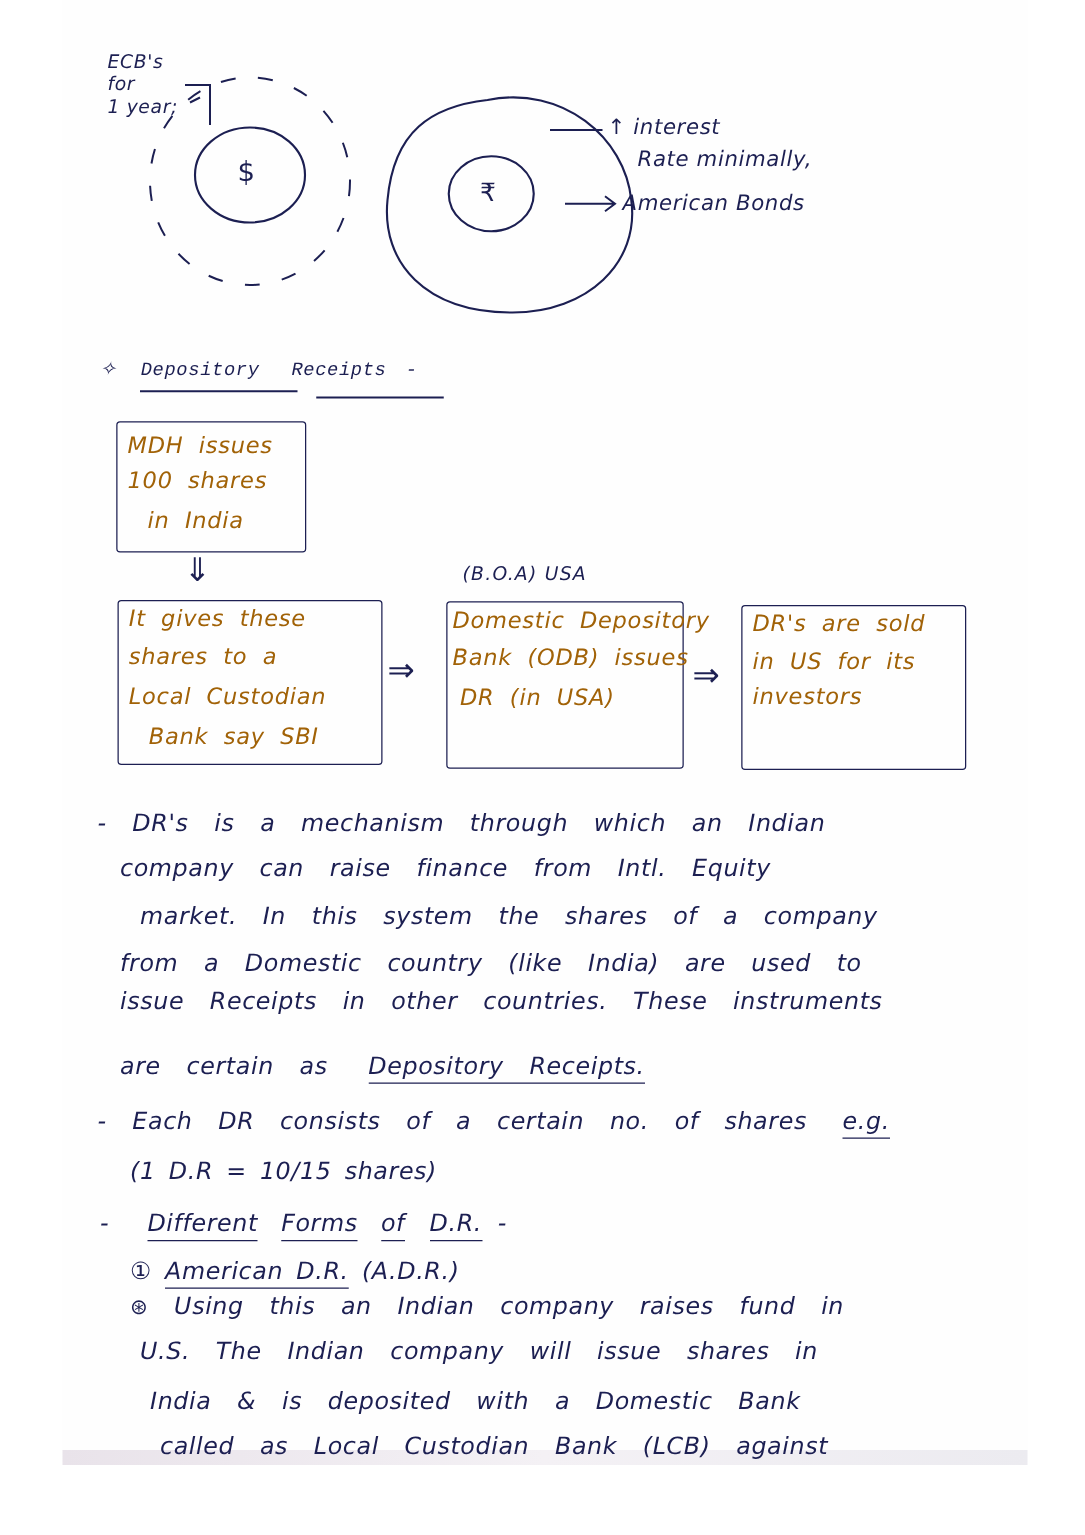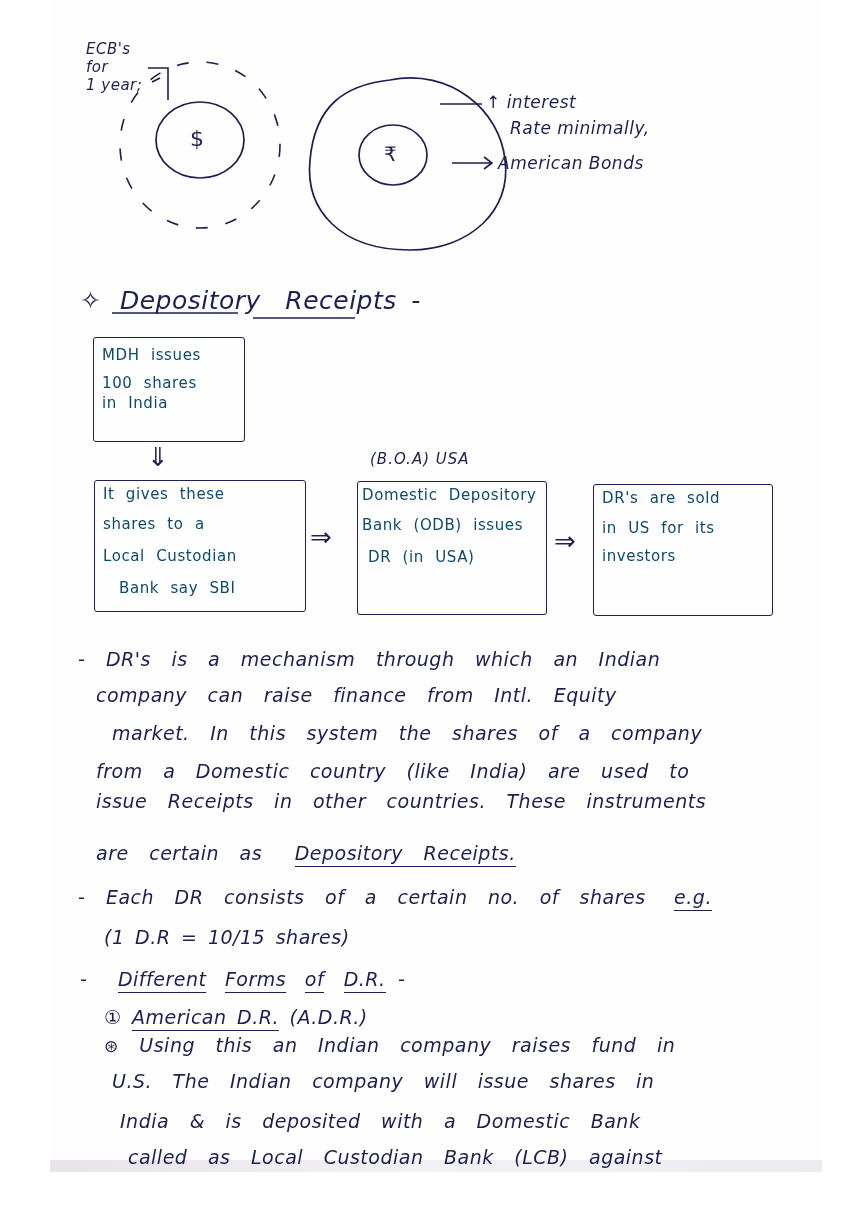--- a/index.html
+++ b/index.html
@@ -8,21 +8,21 @@
   .page{position:absolute;left:50px;top:0;width:772px;height:1170px;background:#fefefe;}
   .page-shadow{position:absolute;left:50px;top:1160px;width:772px;height:12px;
        background:linear-gradient(90deg,#e9e3ea 0%,#f4f1f5 50%,#ecebf0 100%);}
   .hw{position:absolute;font-family:"DejaVu Sans",sans-serif;color:#1c1f52;
       font-style:italic;letter-spacing:0.5px;white-space:nowrap;}
   .small{font-size:15px;}
   .mid{font-size:17px;}
   .line{font-size:19px;word-spacing:14px;}
   .u{border-bottom:1.6px solid #1c1f52;padding-bottom:2px;}
   .box{position:absolute;border:1.8px solid #1c1f52;border-radius:3px;}
-  .box .t{position:absolute;left:8px;font-size:15px;color:#0c4a6e;
+  .box .t{position:absolute;left:8px;font-size:18px;font-style:italic;color:#a16207;
           white-space:nowrap;letter-spacing:0.6px;word-spacing:6px;}
   .arrow{position:absolute;font-size:26px;color:#1c1f52;font-style:normal;}
   svg{position:absolute;left:0;top:0;}
 </style>
 </head>
 <body>
 
 <div class="page"></div>
 <div class="page-shadow"></div>
 
@@ -50,31 +50,31 @@
   <div>ECB's</div>
   <div>for</div>
   <div>1 year;</div>
 </div>
 <div class="hw" style="left:190px;top:126px;font-size:22px;font-style:normal;">$</div>
 <div class="hw" style="left:384px;top:142px;font-size:20px;font-style:normal;">₹</div>
 <div class="hw mid" style="left:486px;top:92px;">↑ interest</div>
 <div class="hw mid" style="left:510px;top:118px;">Rate minimally,</div>
 <div class="hw mid" style="left:498px;top:153px;">American Bonds</div>
 
-<div class="hw" style="left:80px;top:286px;font-size:25px;">
+<div class="hw" style="left:80px;top:286px;font-size:15px;font-family:Liberation Mono, monospace;">
   <span>✧</span>
   <span style="margin-left:10px;">Depository</span>
   <span style="margin-left:16px;">Receipts</span>
   <span style="margin-left:6px;">-</span>
 </div>
 
 <div class="box" style="left:93px;top:337px;width:150px;height:103px;">
   <div class="t" style="top:8px;">MDH  issues</div>
   <div class="t" style="top:36px;">100  shares</div>
-  <div class="t" style="top:56px;">in  India</div>
+  <div class="t" style="top:68px;margin-left:16px;">in  India</div>
 </div>
 <div class="arrow" style="left:147px;top:442px;">⇓</div>
 
 <div class="box" style="left:94px;top:480px;width:210px;height:130px;">
   <div class="t" style="top:4px;">It  gives  these</div>
   <div class="t" style="top:34px;">shares  to  a</div>
   <div class="t" style="top:66px;">Local  Custodian</div>
   <div class="t" style="top:98px;left:24px;">Bank  say  SBI</div>
 </div>
 <div class="arrow" style="left:310px;top:522px;">⇒</div>

